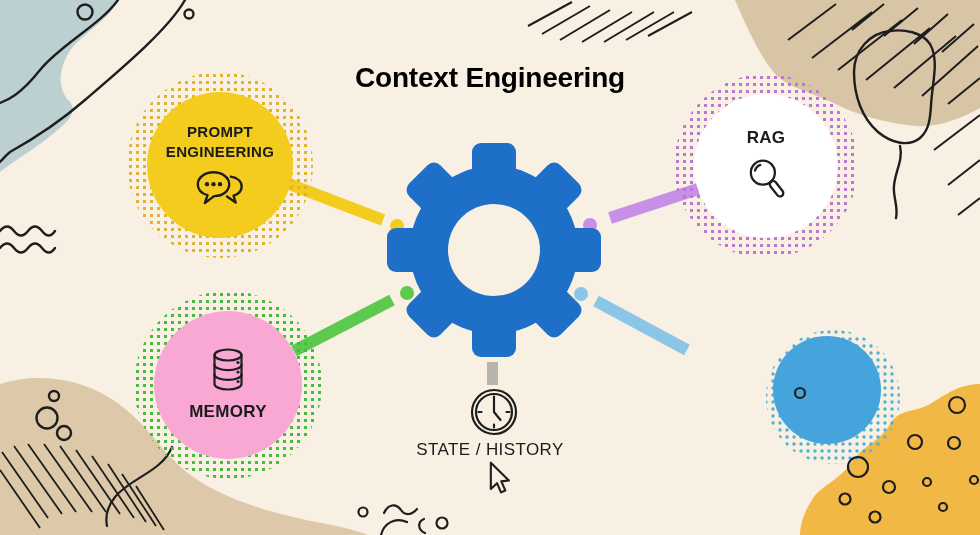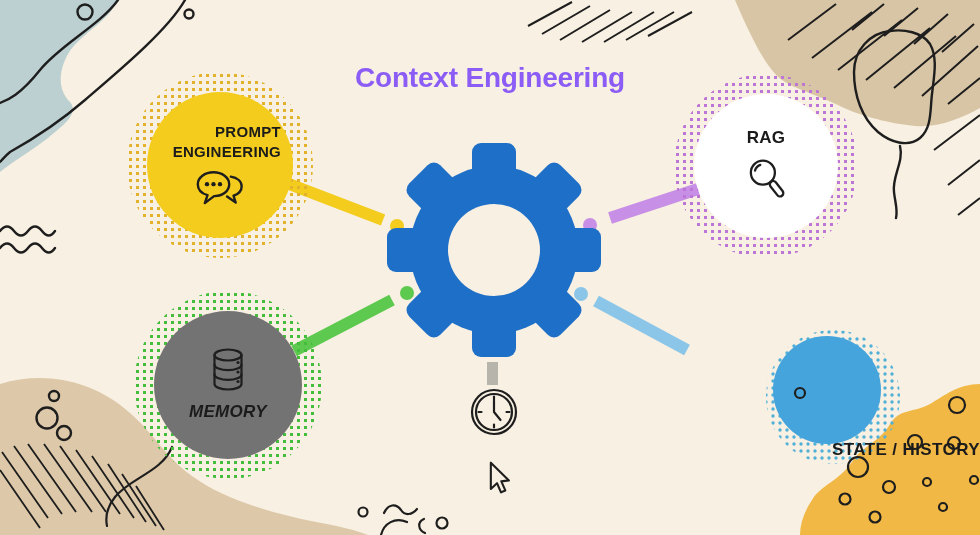--- a/index.html
+++ b/index.html
@@ -1,37 +1,37 @@
 <!DOCTYPE html>
 <html><head>
 <meta charset="utf-8">
 <style>
   html,body{margin:0;padding:0}
   .canvas{position:relative;width:980px;height:535px;overflow:hidden;
           font-family:"Liberation Sans",sans-serif;background:#f8f0e2}
   .decor{position:absolute;left:0;top:0}
   .title{position:absolute;left:0;right:0;top:62px;text-align:center;
-         font-size:28px;font-weight:700;color:#8b5cf6;letter-spacing:-.2px}
+         font-size:28px;font-weight:700;color:#000000;letter-spacing:-.2px}
   .node{position:absolute}
   .halo{position:absolute;inset:-20px;border-radius:50%;
         background-image:radial-gradient(circle,var(--halo) 1.7px,transparent 1.9px);
         background-size:7px 7px}
   .disc{position:absolute;inset:0;border-radius:50%;display:flex;flex-direction:column;
         align-items:center;justify-content:center;gap:8px;color:#1b1b1b}
-  .label{font-weight:700;font-size:16px;line-height:1.28;text-align:right;
+  .label{font-weight:700;font-size:16px;line-height:1.28;text-align:center;
          letter-spacing:.3px;max-width:122px}
   .lbl-sm{font-size:15px}
   .lbl-lg{font-size:17px}
   .n-prompt{left:147px;top:92px;width:146px;height:146px}
   .n-rag{left:694px;top:94px;width:144px;height:144px}
   .n-memory{left:154px;top:311px;width:148px;height:148px}
   .n-outputs{left:678px;top:310px;width:150px;height:150px}
   .clock{position:absolute;left:469px;top:387px}
-  .state-label{position:absolute;left:0;right:0;top:440px;text-align:right;
-               font-size:17px;font-weight:700;color:#1b1b1b;letter-spacing:.4px}
+  .state-label{position:absolute;left:0;right:0;top:440px;text-align:center;
+               font-size:17px;font-weight:400;color:#1b1b1b;letter-spacing:.4px}
   .cursor{position:absolute;left:485px;top:461px}
   .ink{stroke:#1e1e1e;fill:none;stroke-width:2.2;stroke-linecap:round;stroke-linejoin:round}
 </style>
 </head>
 <body>
 
 <div class="canvas" style="background-color: rgb(248, 240, 226);">
 
   <svg class="decor" width="980" height="535" viewBox="0 0 980 535">
     <defs>
@@ -161,21 +161,21 @@
       <svg width="42" height="48" viewBox="0 0 40 46">
         <circle class="ink" cx="17" cy="15" r="11.5" stroke-width="2.4"></circle>
         <path class="ink" d="M9.5,13 a8,8 0 0 1 5,-5.5" stroke-width="2"></path>
         <rect class="ink" x="-3.2" y="-1" width="6.4" height="17" rx="3.2" transform="translate(25.5,24.5) rotate(-38)"></rect>
       </svg>
     </div>
   </div>
 
   <div class="node n-memory">
     <div class="halo" style="--halo: #45bd3c;"></div>
-    <div class="disc" style="background-color: #737373; font-style: italic;">
+    <div class="disc" style="background-color: #f9a8d4;">
       <svg width="38" height="46" viewBox="0 0 36 46">
         <ellipse class="ink" cx="18" cy="8" rx="13.5" ry="5.5"></ellipse>
         <path class="ink" d="M4.5,8 V37 A13.5,5.5 0 0 0 31.5,37 V8"></path>
         <path class="ink" d="M4.5,17.7 A13.5,5.5 0 0 0 31.5,17.7"></path>
         <path class="ink" d="M4.5,27.4 A13.5,5.5 0 0 0 31.5,27.4"></path>
         <circle cx="28" cy="15.5" r="1.6" fill="#1e1e1e"></circle>
         <circle cx="28" cy="25" r="1.6" fill="#1e1e1e"></circle>
         <circle cx="28" cy="34.5" r="1.6" fill="#1e1e1e"></circle>
       </svg>
       <div class="label lbl-lg">MEMORY</div>

